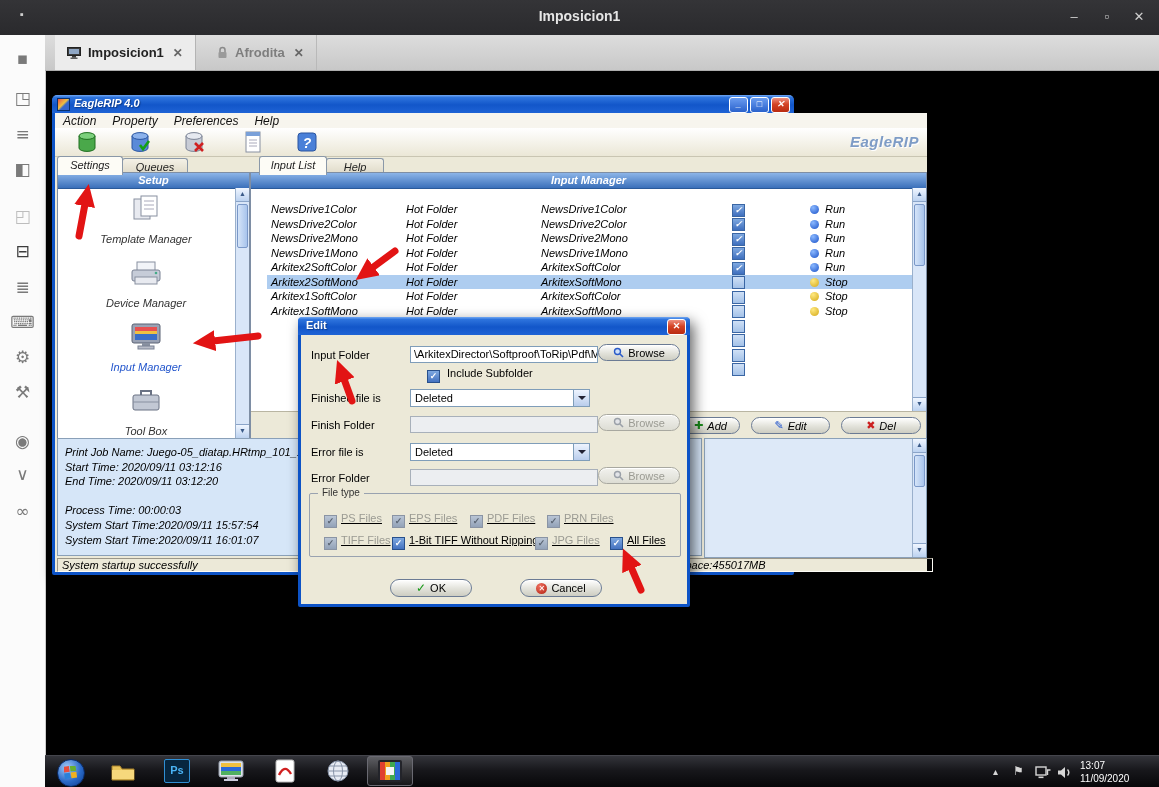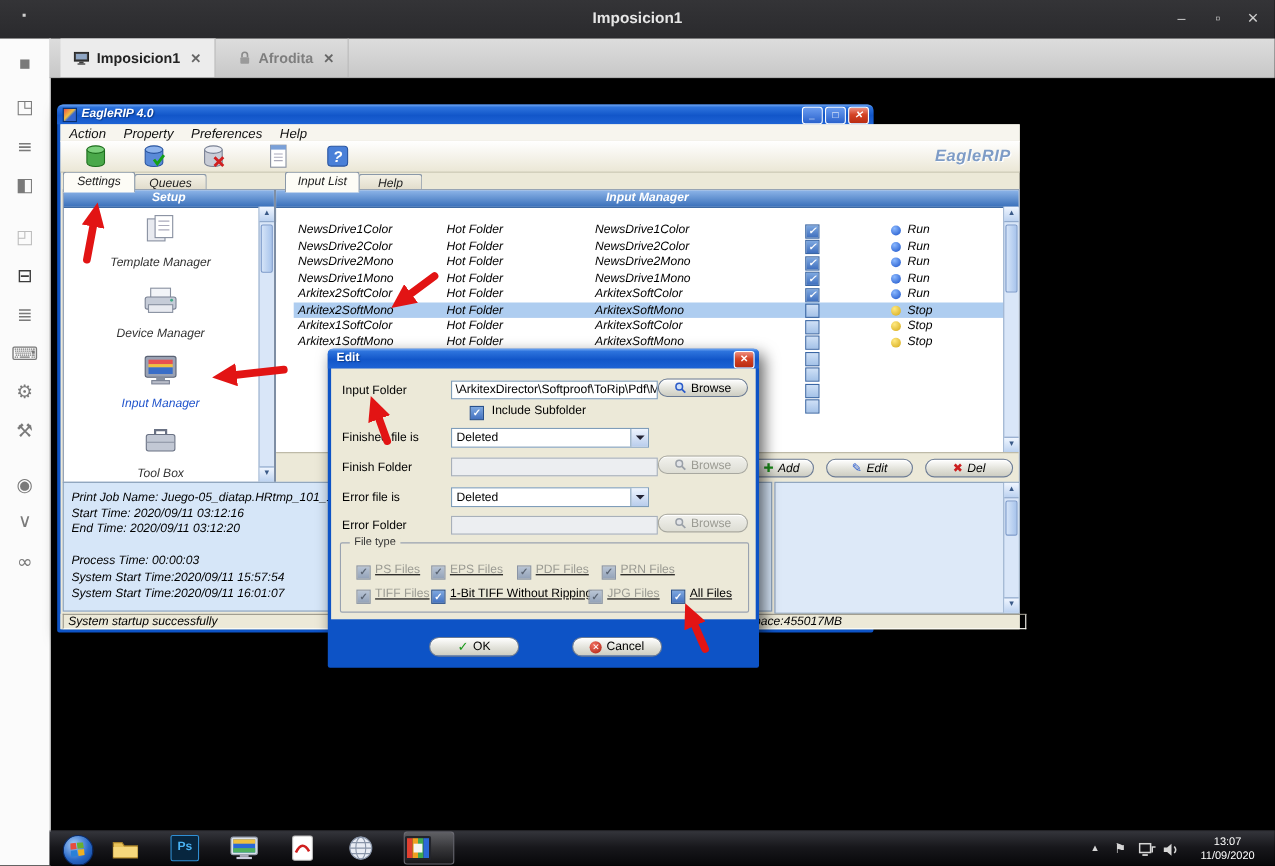--- a/index.html
+++ b/index.html
@@ -116,21 +116,21 @@
   
   #editdlg{position:absolute;left:298px;top:317px;width:392px;height:290px;background:#0d53c6;
            border-radius:5px 5px 2px 2px;box-shadow:4px 5px 14px rgba(0,0,0,.6);z-index:5;}
   .dlg-title{position:absolute;left:0;top:0;right:0;height:18px;border-radius:4px 4px 0 0;color:#fff;
              background:linear-gradient(180deg,#71a7f2 0%,#2d73dd 14%,#1256c9 55%,#1e63d5 100%);
              font-size:11px;font-weight:bold;}
   .dlg-title-text{position:absolute;left:8px;top:2px;text-shadow:1px 1px 1px #0a3a8c;}
   .dlg-close{position:absolute;right:4px;top:2px;width:17px;height:14px;border:1px solid #fff;border-radius:3px;
              background:linear-gradient(#ef9080,#d44325 45%,#b92b10);color:#fff;font-size:9px;line-height:12px;
              text-align:center;font-weight:bold;}
-  .dlg-body{position:absolute;left:3px;top:18px;width:386px;height:228px;background:#ece9d8;font-size:11px;}
+  .dlg-body{position:absolute;left:3px;top:18px;width:386px;height:269px;background:#ece9d8;font-size:11px;}
   .flabel{position:absolute;left:10px;color:#000;}
   .txt{position:absolute;height:14px;background:#fff;border:1px solid #7f9db9;font-size:11px;
        padding:1px 3px 0 3px;white-space:nowrap;overflow:hidden;}
   .txt.dis{background:#eceef1;border-color:#a8b0ba;}
   .combo{position:absolute;height:16px;background:#fff;border:1px solid #7f9db9;}
   .combo-val{position:absolute;left:4px;top:2px;}
   .combo-btn{position:absolute;right:0;top:0;bottom:0;width:15px;background:linear-gradient(#eef4fe,#b9cdec);
              border-left:1px solid #7f9db9;}
   .arrow-down{position:absolute;left:4px;top:6px;width:0;height:0;border-left:4px solid transparent;
               border-right:4px solid transparent;border-top:4px solid #223;}
@@ -151,26 +151,26 @@
   
   #arrows{position:absolute;left:0;top:0;z-index:9;pointer-events:none;}
 
   
   #taskbar{position:absolute;left:45px;top:755px;width:1114px;height:32px;z-index:4;
            background:linear-gradient(#33343a,#17171b 45%,#060608);border-top:1px solid #44454c;}
   .tb-item{position:absolute;top:3px;}
   #orb{position:absolute;left:12px;top:3px;width:26px;height:26px;border-radius:50%;
        background:radial-gradient(circle at 35% 30%,#a6ccf8,#2a6ac8 55%,#0a3a8c);border:1px solid #0a2a66;}
   #orb svg{position:absolute;left:6px;top:6px;}
-  .tb-btn{position:absolute;top:0;height:30px;display:flex;align-items:center;justify-content:flex-start;}
+  .tb-btn{position:absolute;top:0;height:30px;display:flex;align-items:center;justify-content:center;}
   .tb-btn.active-app{border:1px solid #6a6a72;border-radius:3px;background:linear-gradient(rgba(255,255,255,.22),rgba(255,255,255,.06));box-sizing:border-box;}
   #psIcon{width:24px;height:22px;background:#07263f;border:1px solid #2f8fd4;border-radius:2px;color:#4ab3f4;
           font-weight:bold;font-size:11px;text-align:center;line-height:21px;}
   .tray-glyph{position:absolute;color:#d6d6d6;font-size:10px;top:10px;font-family:"DejaVu Sans",sans-serif;}
-  #clock{position:absolute;left:1035px;top:3px;width:72px;text-align:center;color:#fff;font-size:10px;line-height:13px;}
+  #clock{position:absolute;left:1035px;top:3px;width:72px;text-align:left;color:#fff;font-size:10px;line-height:13px;}
 </style>
 </head>
 <body>
 
 <div id="root">
 
   <div id="topbar">
     <span class="mark">▪</span>
     <div class="ttl">Imposicion1</div>
     <span class="winctl" style="right:75px">–</span>

